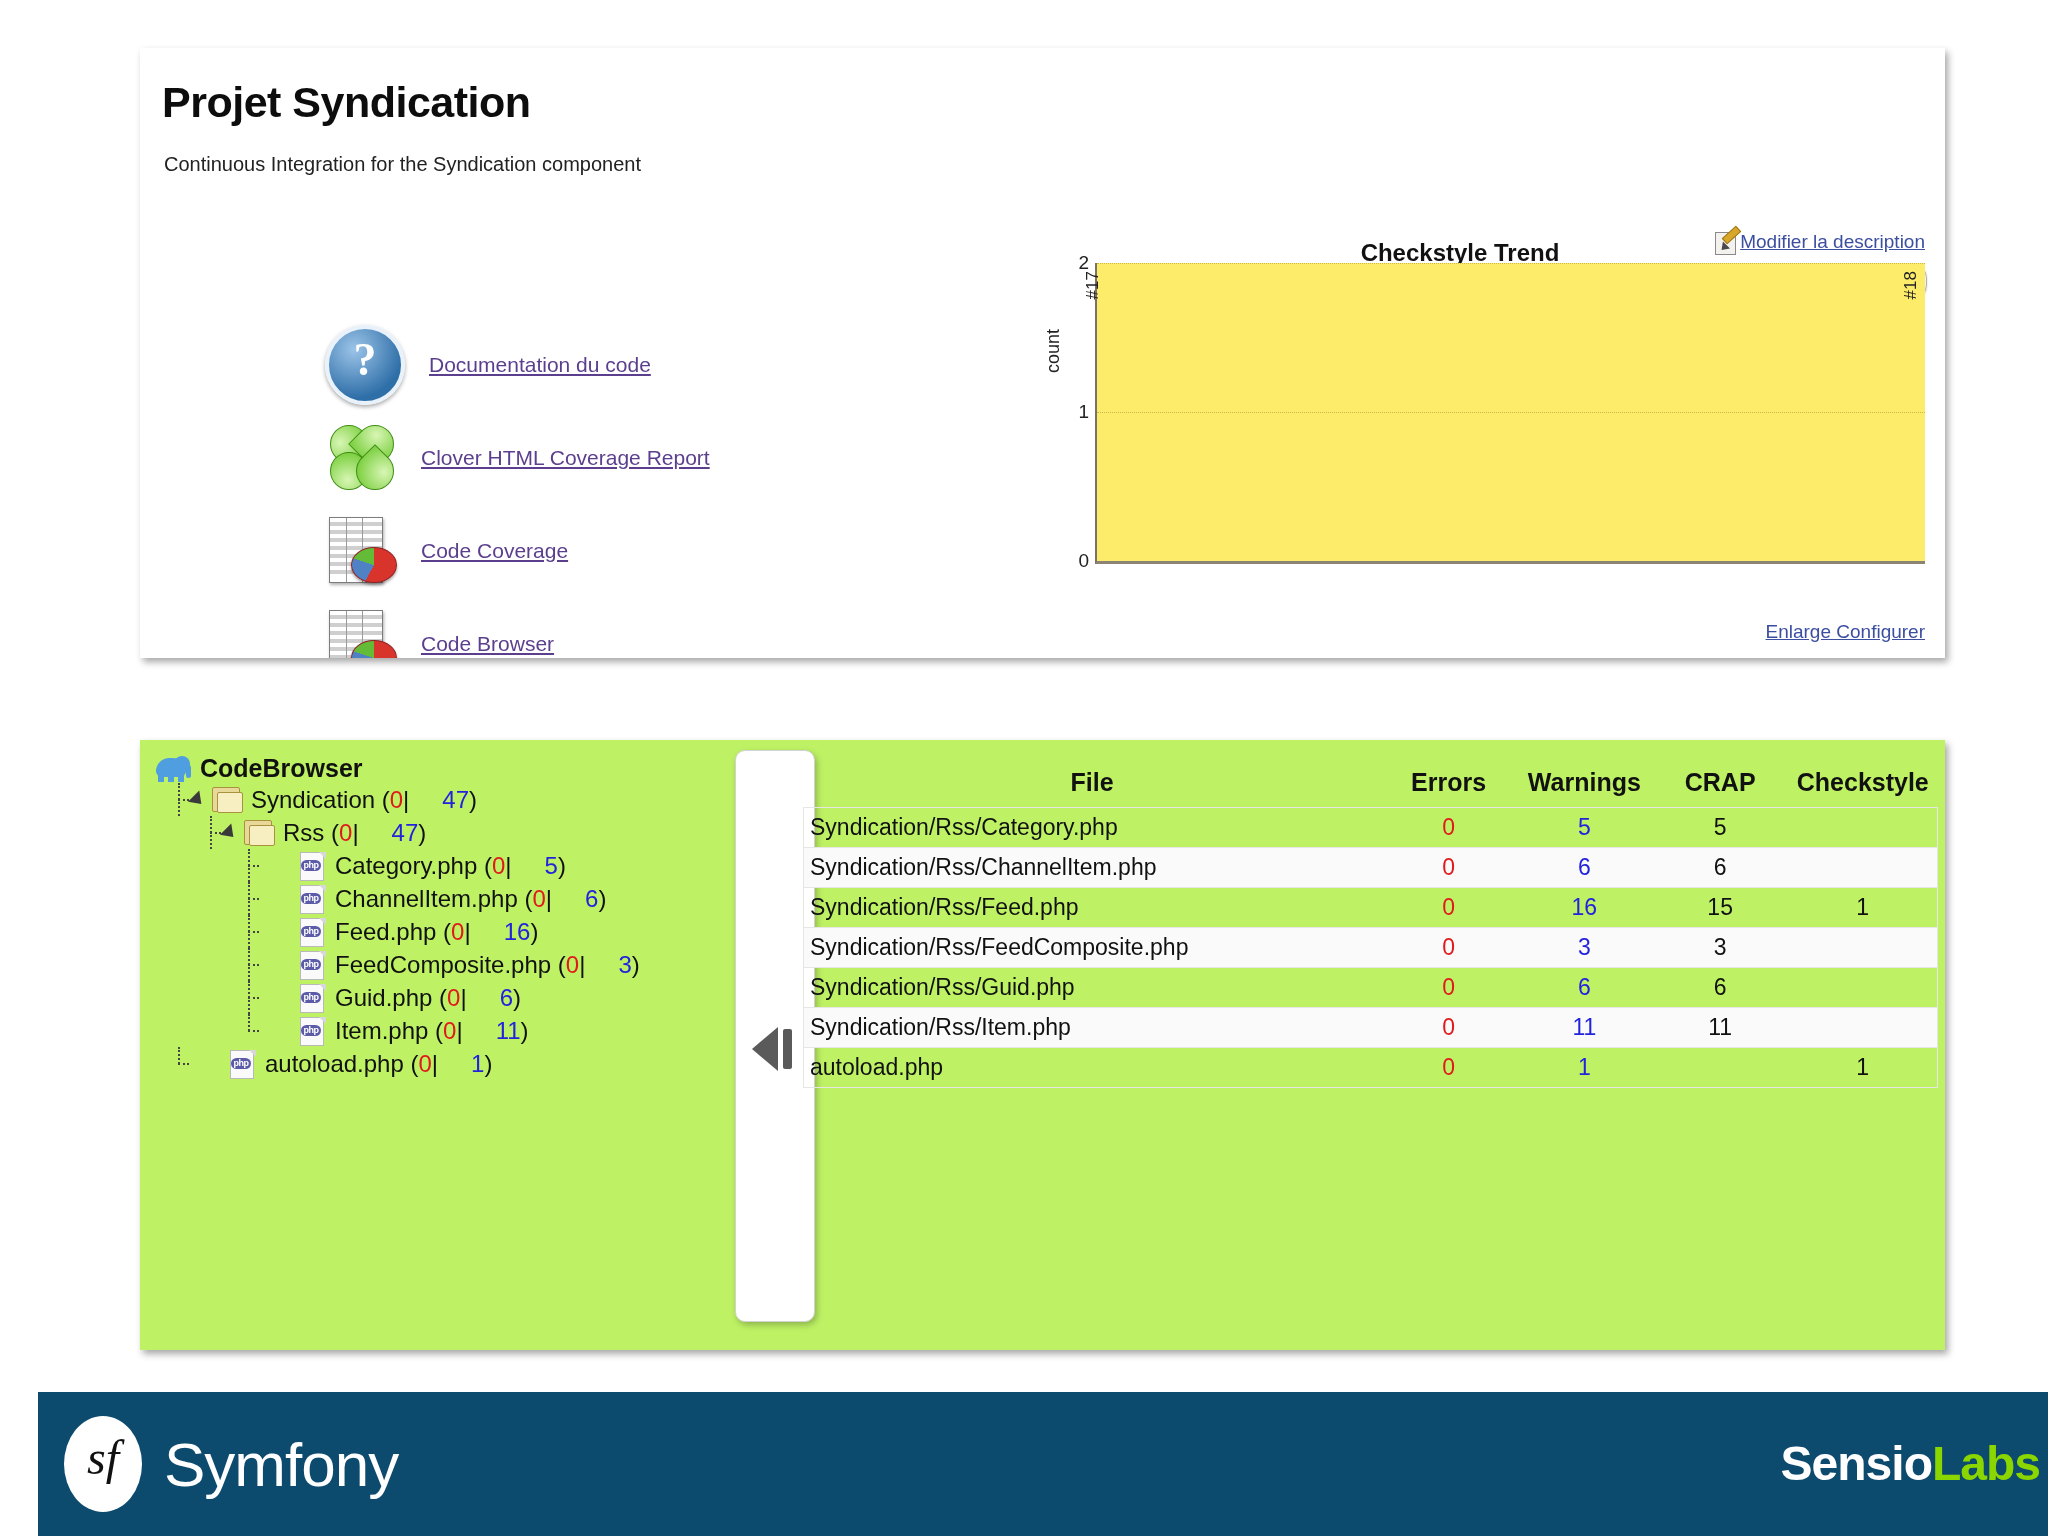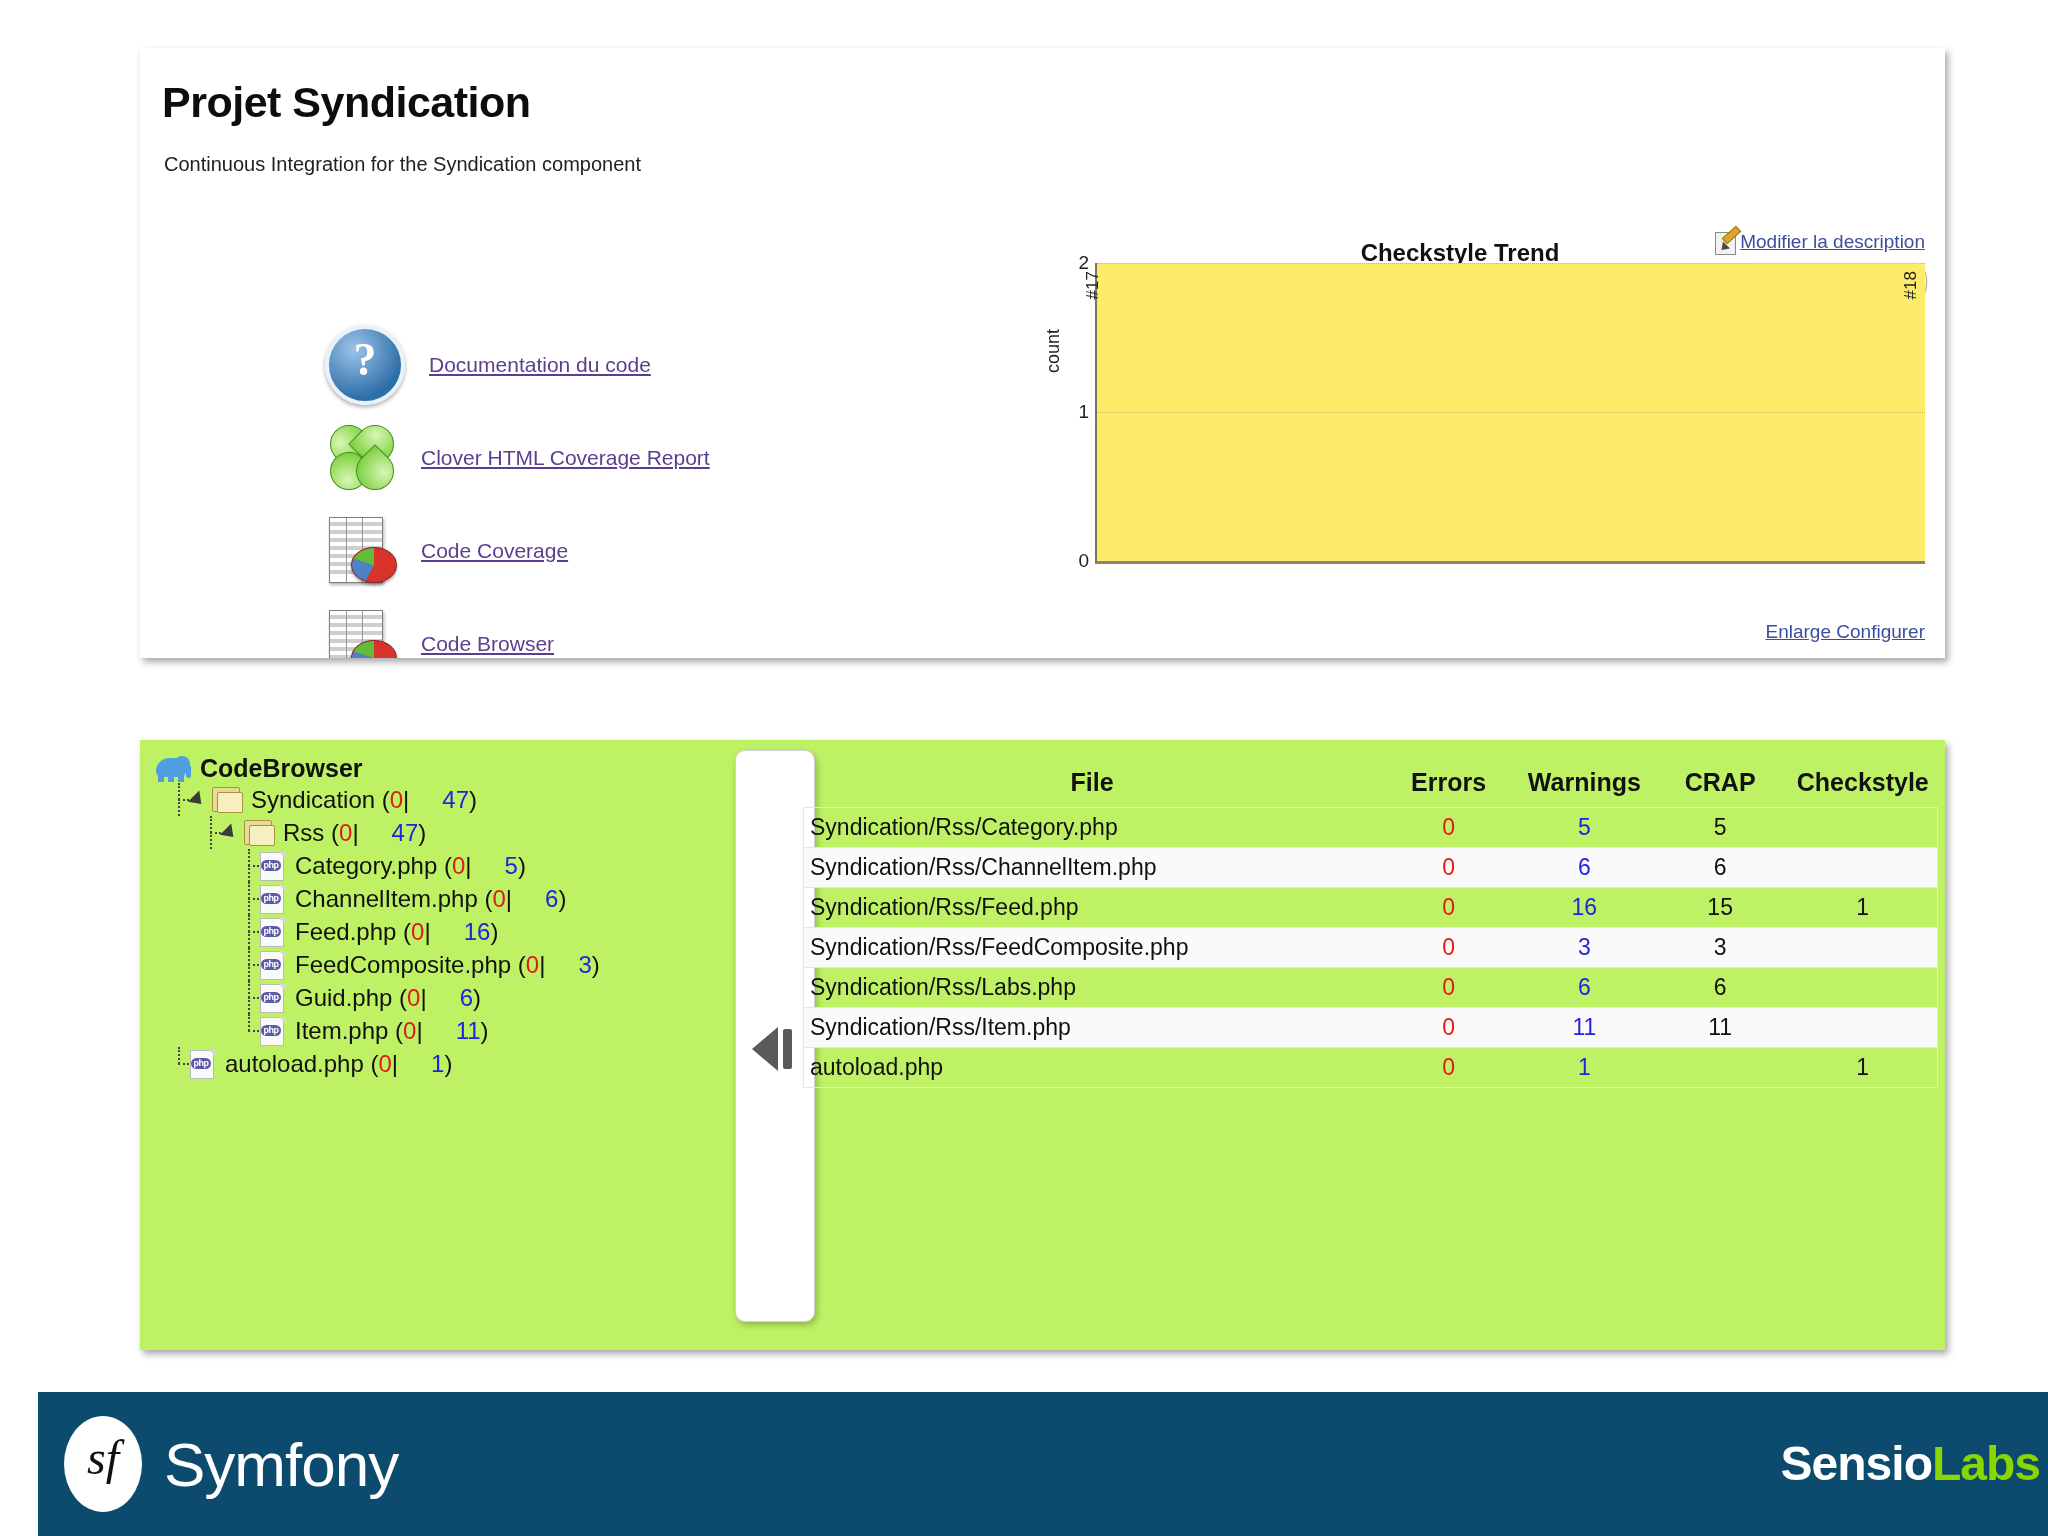--- a/index.html
+++ b/index.html
@@ -83,21 +83,21 @@
   .tnode .twig{width:22px;height:33px;position:relative;flex:none;}
   .tnode .twig:before{content:"";position:absolute;left:10px;top:0;bottom:0;border-left:2px dotted #444;}
   .tnode .twig.leaf:after{content:"";position:absolute;left:10px;top:16px;width:11px;border-top:2px dotted #444;}
   .tnode .twig.endleaf:before{height:17px;bottom:auto;}
   .arrow-tog{width:20px;height:20px;position:relative;flex:none;margin-right:2px;cursor:pointer;}
   .arrow-tog:after{content:"";position:absolute;left:2px;top:2px;border-left:11px solid #3a3a3a;
     border-top:8px solid transparent;border-bottom:8px solid transparent;transform:rotate(45deg);}
   .folder{width:30px;height:25px;position:relative;flex:none;margin-right:9px;}
   .folder .back{position:absolute;left:0;top:0;width:26px;height:23px;background:#e8d999;border:1.2px solid #a8923f;border-radius:2px;}
   .folder .front{position:absolute;left:5px;top:5px;width:24px;height:19px;background:#f7eec2;border:1.2px solid #a8923f;border-radius:2px;}
-  .phpf{width:26px;height:28px;position:relative;flex:none;margin-right:9px;}
+  .phpf{width:26px;height:28px;position:relative;flex:none;margin-right:9px;margin-left:40px;}
   .phpf .sheet{position:absolute;left:0;top:0;width:22px;height:27px;background:#fafafa;border:1.3px solid #b9b9b9;}
   .phpf .corner{position:absolute;right:0;top:0;width:0;height:0;border-left:7px solid transparent;border-top:7px solid #d7d7d7;}
   .phpf .badge{position:absolute;left:1px;top:8px;width:20px;height:11px;border-radius:6px;background:#5b5ba8;
     color:#fff;font-size:9px;line-height:11px;text-align:center;font-weight:bold;letter-spacing:-0.5px;}
   .cnt-err{color:#e01b1b;} .cnt-warn{color:#2323dd;padding-left:33px;} .paren{color:#111;}
 
   .splitter{position:absolute;left:595px;top:10px;width:78px;height:570px;background:#fff;
     border:1.5px solid #d2d2d2;border-radius:10px;box-shadow:2px 3px 6px rgba(0,0,0,.25);cursor:pointer;}
   .splitter .tri{position:absolute;left:16px;top:276px;width:0;height:0;border-top:22px solid transparent;
     border-bottom:22px solid transparent;border-right:26px solid #5a5a5a;}
@@ -406,21 +406,21 @@
             <td class="num last">1</td>
           </tr>
           <tr class="alt">
             <td class="file">Syndication/Rss/FeedComposite.php</td>
             <td class="num v-err">0</td>
             <td class="num v-warn">3</td>
             <td class="num">3</td>
             <td class="num last"></td>
           </tr>
           <tr>
-            <td class="file">Syndication/Rss/Labs.php</td>
+            <td class="file">Syndication/Rss/Guid.php</td>
             <td class="num v-err">0</td>
             <td class="num v-warn">6</td>
             <td class="num">6</td>
             <td class="num last"></td>
           </tr>
           <tr class="alt">
             <td class="file">Syndication/Rss/Item.php</td>
             <td class="num v-err">0</td>
             <td class="num v-warn">11</td>
             <td class="num">11</td>

